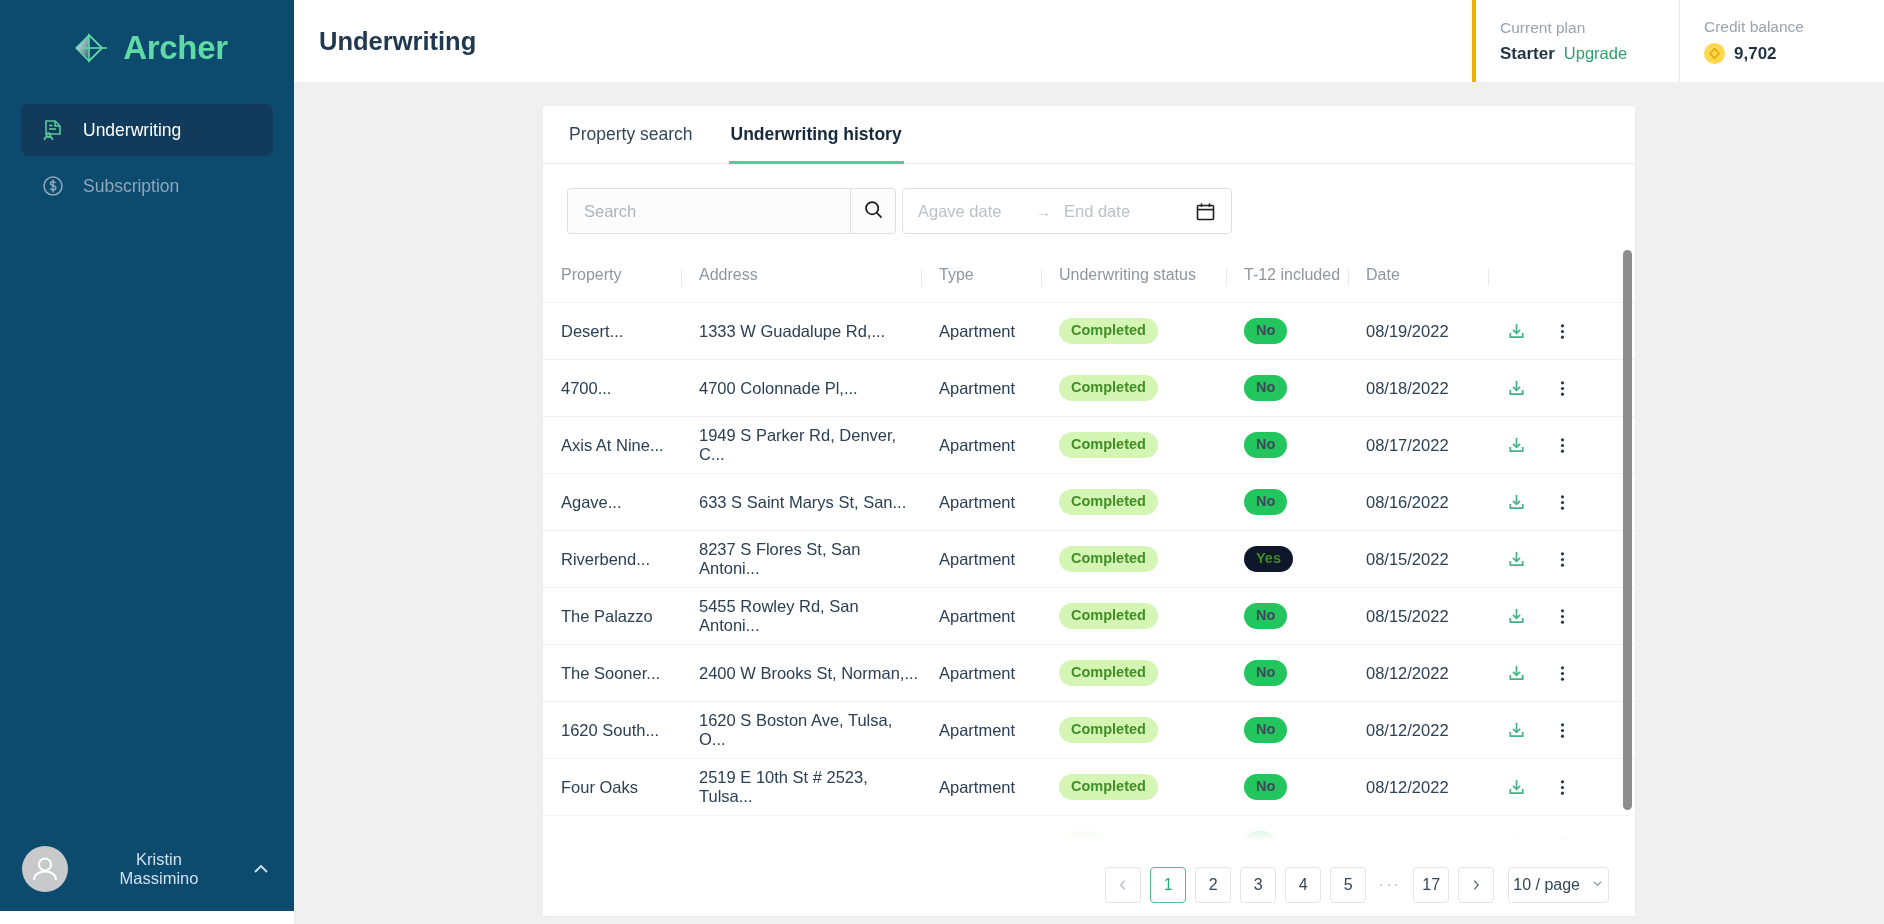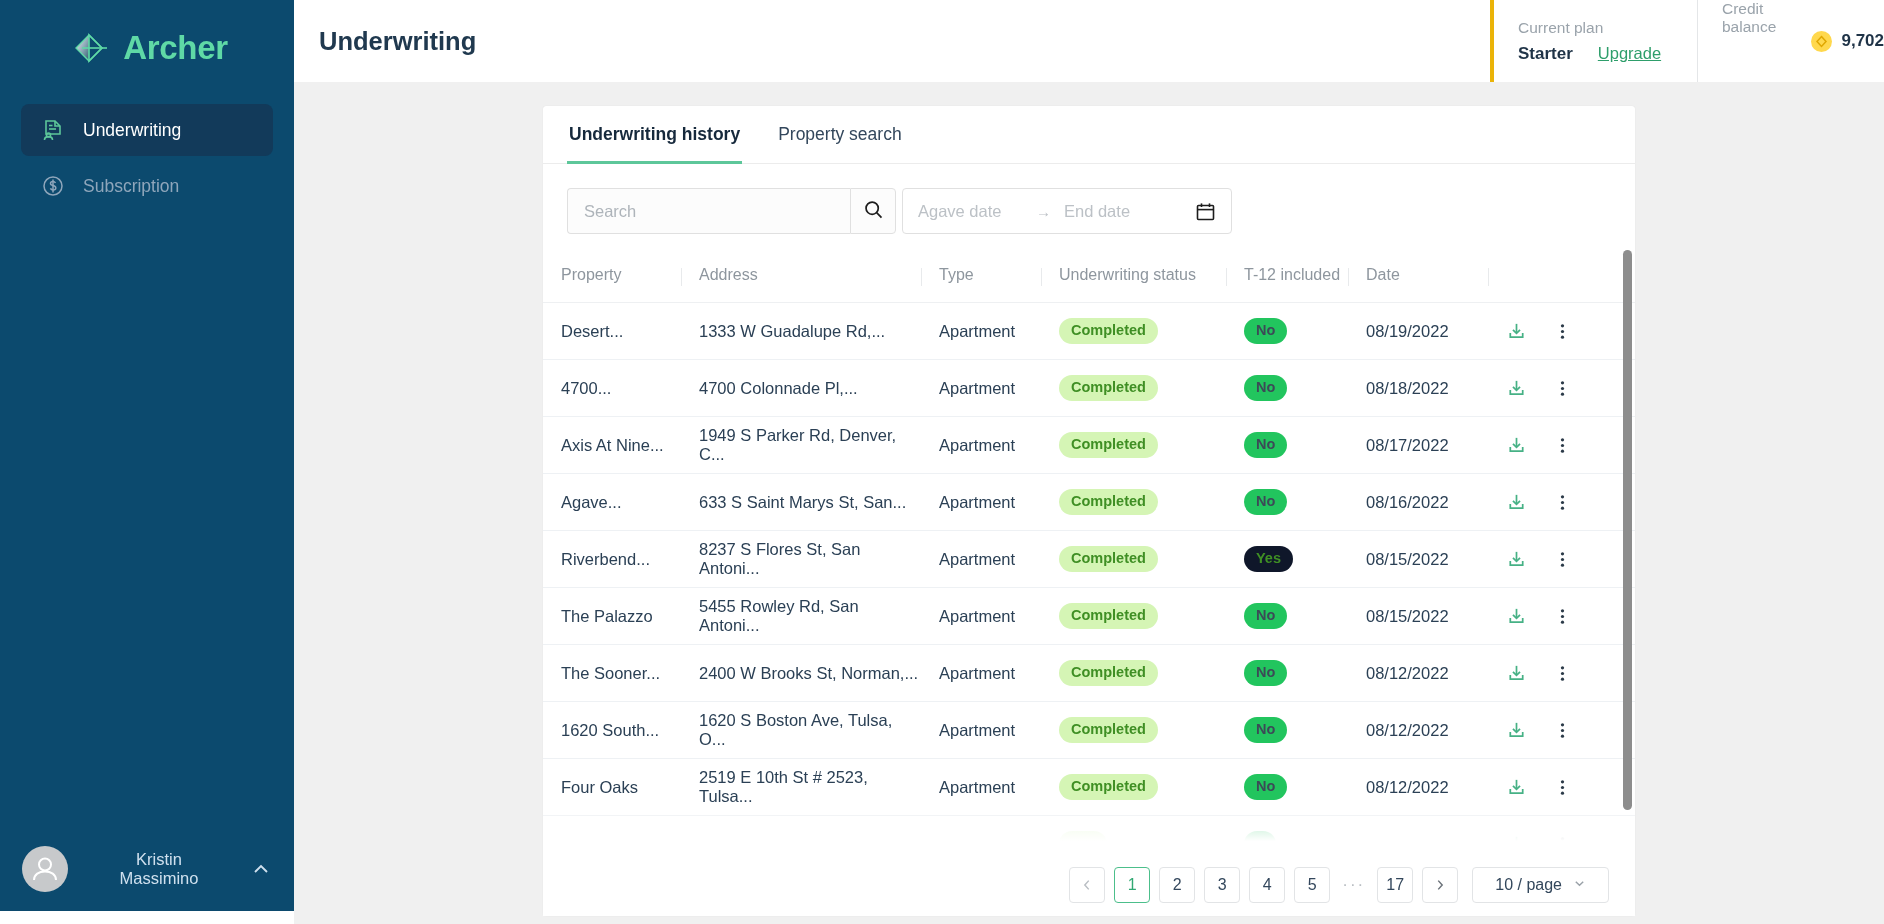--- a/index.html
+++ b/index.html
@@ -58,31 +58,30 @@
   .page-title {
     flex: 1; display: flex; align-items: center; padding-left: 25px;
     font-size: 25.5px; font-weight: 700; color: #20394f;
   }
   .plan-box {
     width: 207px; border-left: 4px solid #eab308;
     display: flex; flex-direction: column; justify-content: center;
     padding-left: 24px; gap: 7px;
   }
   .credit-box {
-    width: 187px; border-left: 1px solid #e4e6e8;
-    display: flex; flex-direction: row; justify-content: center;
+    width: 205px; border-left: 1px solid #e4e6e8;
+    display: flex; flex-direction: column; justify-content: center;
     padding-left: 24px; gap: 7px;
   }
   .box-label { font-size: 15.5px; color: #9aa3ab; }
   .box-value-row { display: flex; align-items: center; gap: 9px; }
   .box-value { font-size: 17px; font-weight: 700; color: #1f3347; }
   .upgrade-link {
-    font-size: 16.5px; color: #2e9e6b; text-decoration: underline;
+    font-size: 16.5px; color: #2e9e6b; 
     cursor: pointer;
-    margin-left: 16px;
   }
   .coin {
     width: 21px; height: 21px; border-radius: 50%;
     background: #ffd84d; display: flex; align-items: center;
     justify-content: center; flex: 0 0 21px;
   }
 
   
   .content-wrap {
     flex: 1; display: flex; justify-content: center;
@@ -191,21 +190,21 @@
     border-radius: 4px; display: flex; align-items: center;
     justify-content: center; font-size: 16px; color: #33475c;
     cursor: pointer; background: #fff; padding: 0 8px;
   }
   .pg.active { border-color: #4cbf8b; color: #31a873; }
   .pg.arrow { color: #b9bec3; }
   .pg-dots { color: #b9bec3; font-size: 17px; letter-spacing: 2px;
              padding: 0 3px; user-select: none; }
   .pg-size {
     height: 36px; border: 1px solid #e2e4e6; border-radius: 4px;
-    display: flex; align-items: center; gap: 11px; padding: 0 22px;
+    display: flex; align-items: center; gap: 11px; padding: 0 4px;
     font-size: 16px; color: #33475c; cursor: pointer; margin-left: 5px;
   }
 </style>
 </head>
 <body>
 
 <div class="app">
 
   <aside class="sidebar">
     <div class="brand">
@@ -292,22 +291,22 @@
           </span>
           <span class="box-value">9,702</span>
         </span>
       </div>
     </header>
 
     <div class="content-wrap">
       <div class="card">
 
         <div class="tabs">
+          <div class="tab">Property search</div>
           <div class="tab active">Underwriting history</div>
-          <div class="tab">Property search</div>
         </div>
 
         <div class="filters">
           <div class="search-group">
             <input class="search-input" type="text" placeholder="Search" style="">
             <button class="search-btn">
               <span>
                 <svg viewBox="0 0 22 22" width="21" height="21" fill="none" stroke="#1d1d1d" stroke-width="1.8">
                   <circle cx="9.6" cy="9.6" r="6.4"></circle>
                   <line x1="14.3" y1="14.3" x2="19.4" y2="19.4"></line>

